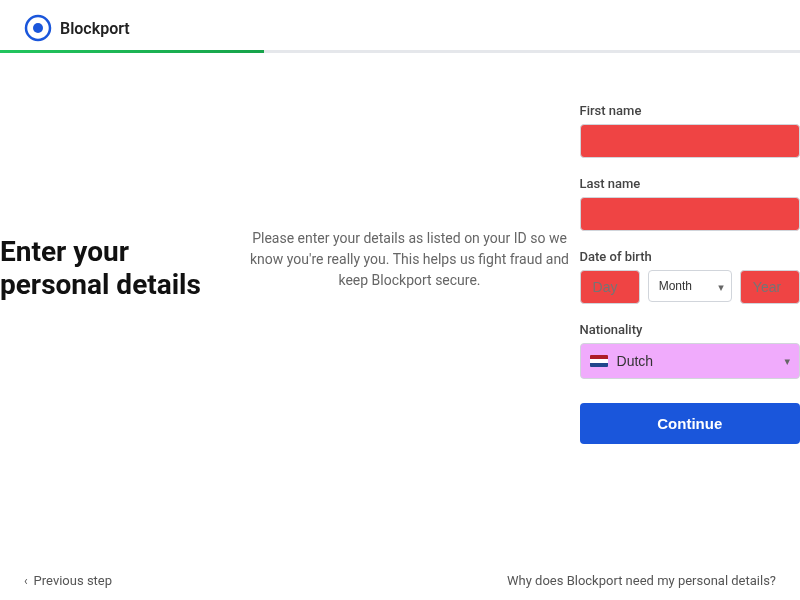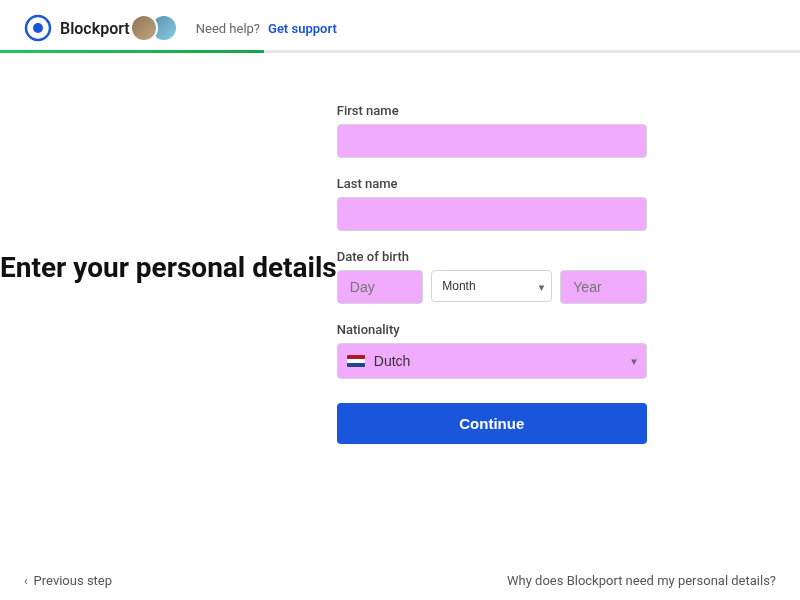--- a/index.html
+++ b/index.html
@@ -142,21 +142,21 @@
     }
 
     .form-input {
       width: 100%;
       padding: 8px 12px;
       border: 1px solid #d1d5db;
       border-radius: 4px;
       font-size: 14px;
       color: #333;
       outline: none;
-      background: #f0abfc;
+      background: #ef4444;
     }
 
     
     .dob-row {
       display: flex;
       gap: 8px;
     }
 
     .dob-day {
       flex: 1;
@@ -302,36 +302,29 @@
 <body>
 
 <div class="header">
   <div class="logo-area">
     <svg class="logo-icon" viewBox="0 0 28 28" fill="none">
       <circle cx="14" cy="14" r="12" stroke="#1a56db" stroke-width="2.5" fill="none"></circle>
       <circle cx="14" cy="14" r="5" fill="#1a56db"></circle>
     </svg>
     <span class="logo-text">Blockport</span>
   </div>
-  <div class="header-right">
-    <div class="avatar-group">
-      <div class="avatar-circle"></div>
-      <div class="avatar-circle"></div>
-    </div>
-    <span class="need-help-text">Need help?</span>
-    <a class="get-support-link">Get support</a>
-  </div>
 </div>
 
 <div class="progress-bar-container">
   <div class="progress-bar-fill"></div>
 </div>
 
 <div class="main-content">
   <h1 class="page-title">Enter your personal details</h1>
+  <p class="page-subtitle">Please enter your details as listed on your ID so we know you're really you. This helps us fight fraud and keep Blockport secure.</p>
 
   <div class="form-container">
 
     
     <div class="form-group">
       <label class="form-label">First name</label>
       <input type="text" class="form-input" style="">
     </div>
 
     

